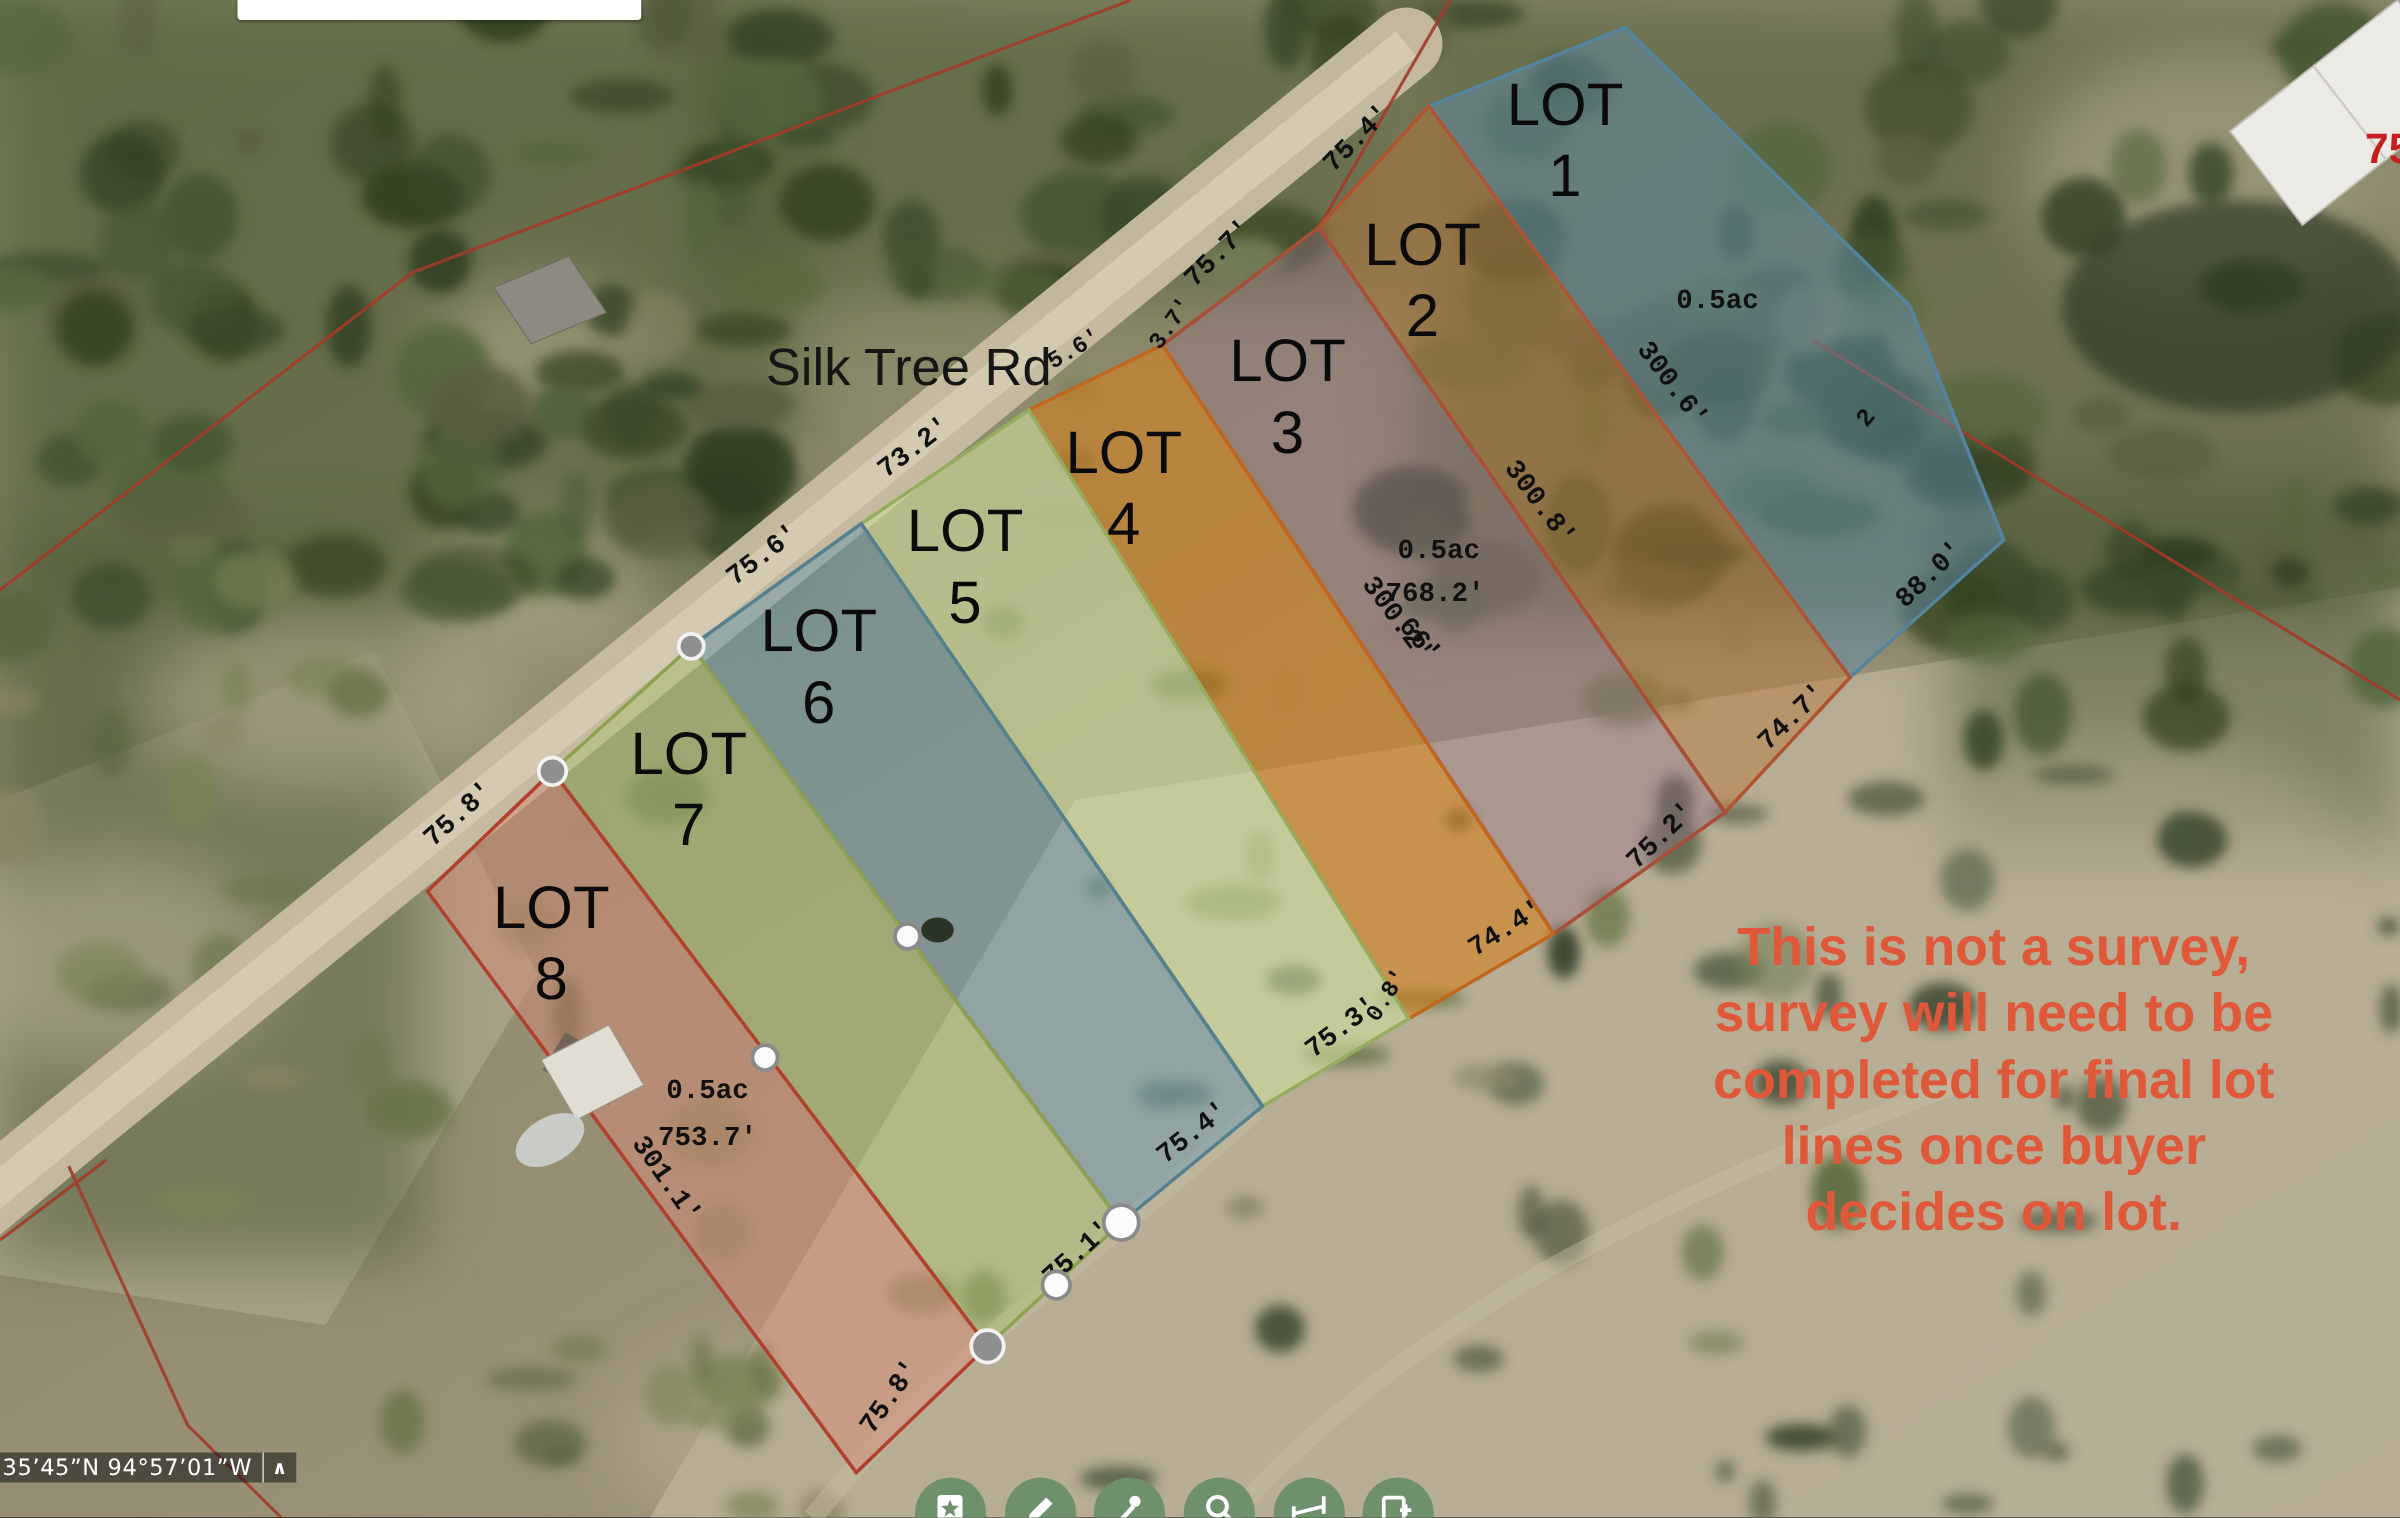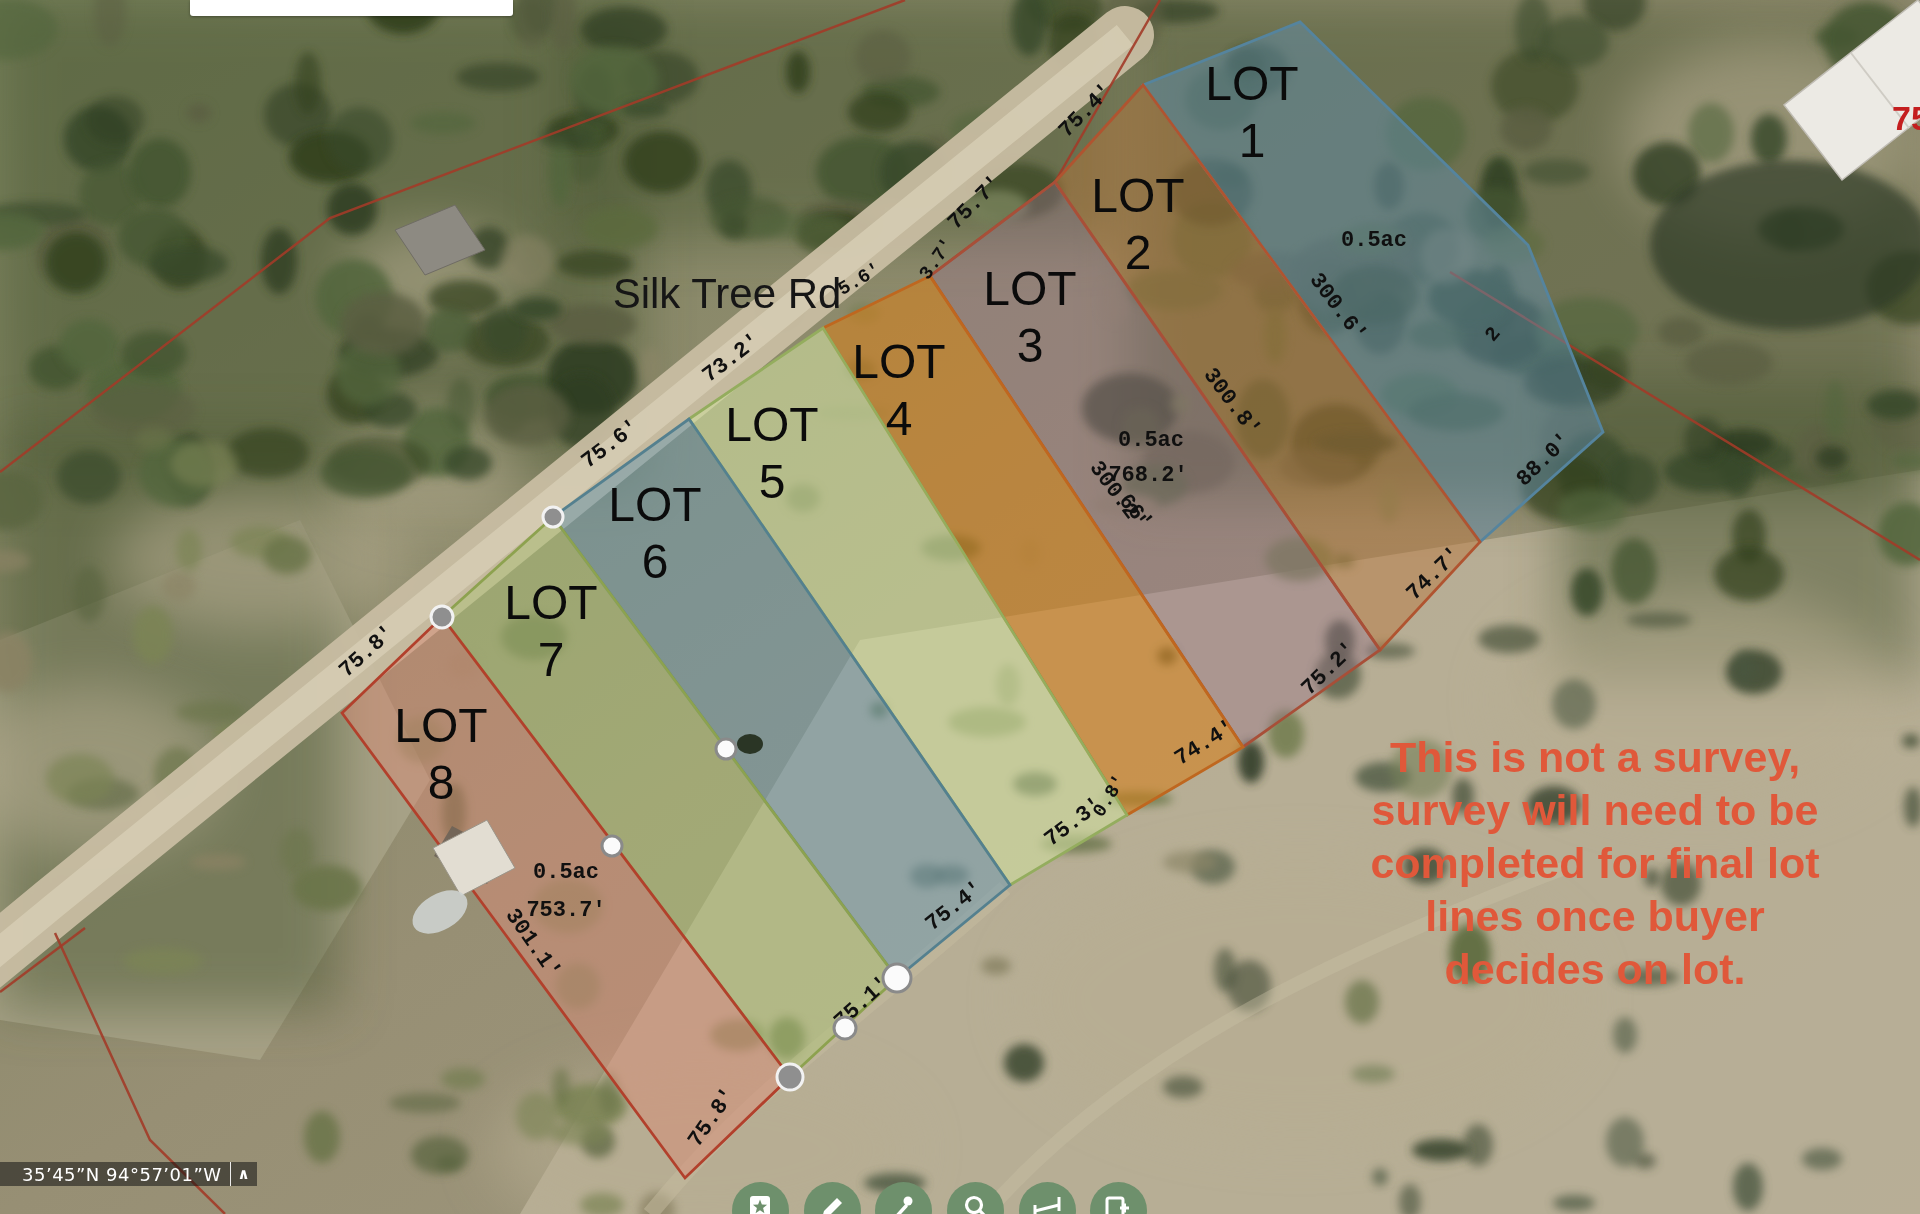--- a/index.html
+++ b/index.html
@@ -14,21 +14,21 @@
   text.roadname{font-family:"Liberation Sans",sans-serif;font-size:42px;fill:#161616;text-anchor:middle;}
   text.disc{font-family:"Liberation Sans",sans-serif;font-weight:700;font-size:43px;text-anchor:middle;}
   text.house{font-family:"Liberation Sans",sans-serif;font-weight:700;font-size:34px;}
 
   .top-white-box{position:absolute;left:190px;top:0;width:323px;height:16px;background:#fff;
                  border-radius:0 0 3px 3px;box-shadow:0 1px 3px rgba(0,0,0,.35);}
 
   .statusbar{position:absolute;left:0;top:1162px;height:24px;display:flex;align-items:center;
              background:rgba(18,18,18,.55);color:#fff;font-family:"DejaVu Sans",sans-serif;
              font-size:18px;letter-spacing:.5px;padding-left:2px;}
-  .statusbar .coords{white-space:nowrap;padding-right:8px;margin-left:20px;}
+  .statusbar .coords{white-space:nowrap;padding-right:8px;}
   .coords-caret{width:27px;height:24px;background:transparent;border:none;
                 border-left:1.5px solid rgba(255,255,255,.9);color:#fff;font-size:15px;
                 font-weight:bold;display:flex;align-items:center;justify-content:center;
                 cursor:pointer;font-family:"DejaVu Sans",sans-serif;}
 
   .toolbar{position:absolute;inset:0;pointer-events:none;}
   .tool-btn{position:absolute;width:57px;height:57px;border-radius:50%;border:none;
             display:flex;align-items:flex-start;justify-content:center;cursor:pointer;
             pointer-events:auto;padding:0;}
   .tool-btn svg{position:static;margin-top:9px;}

